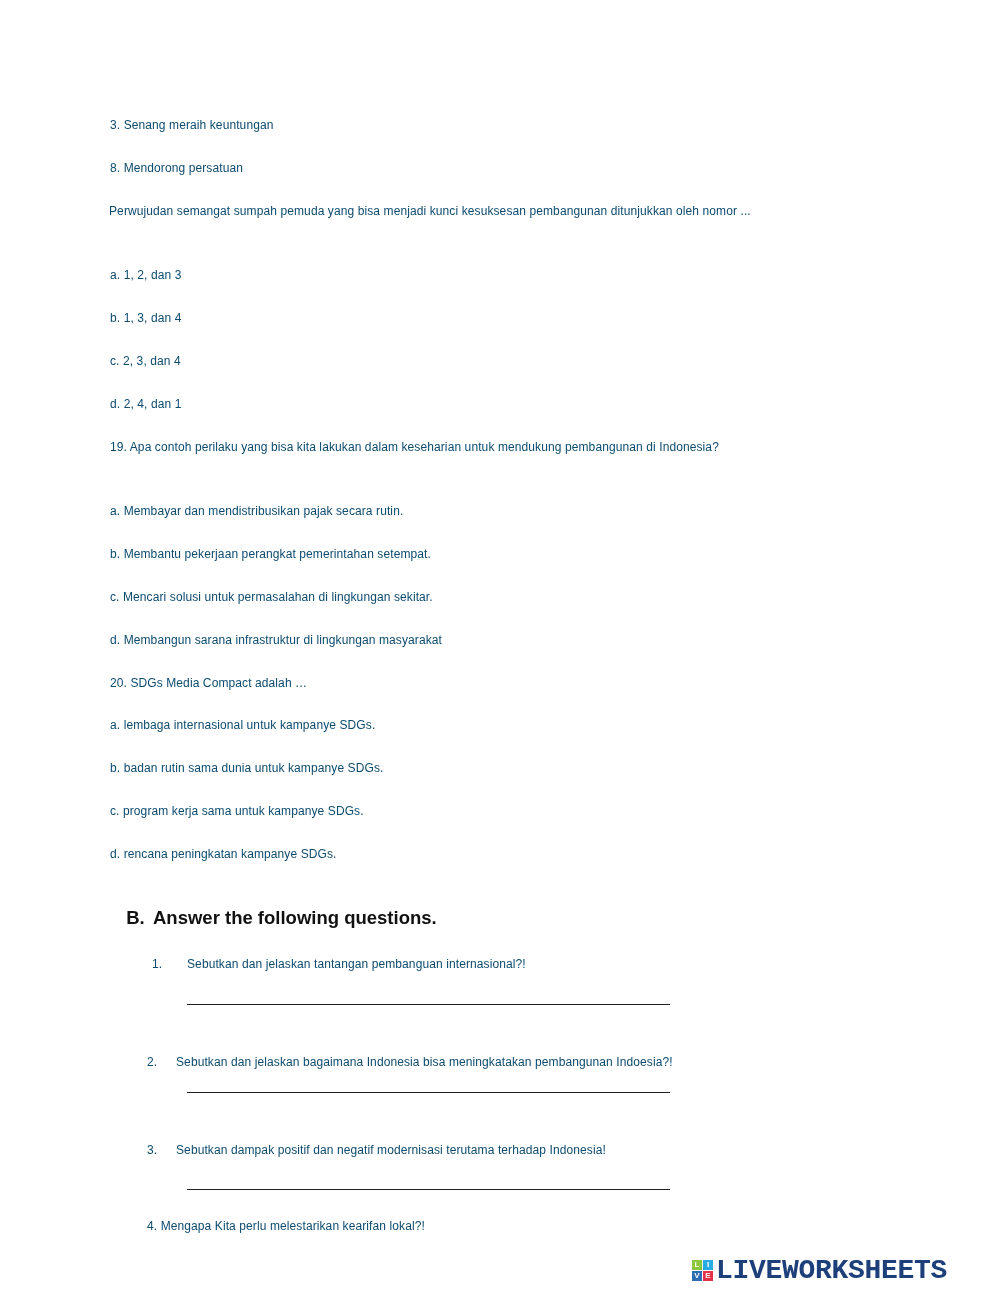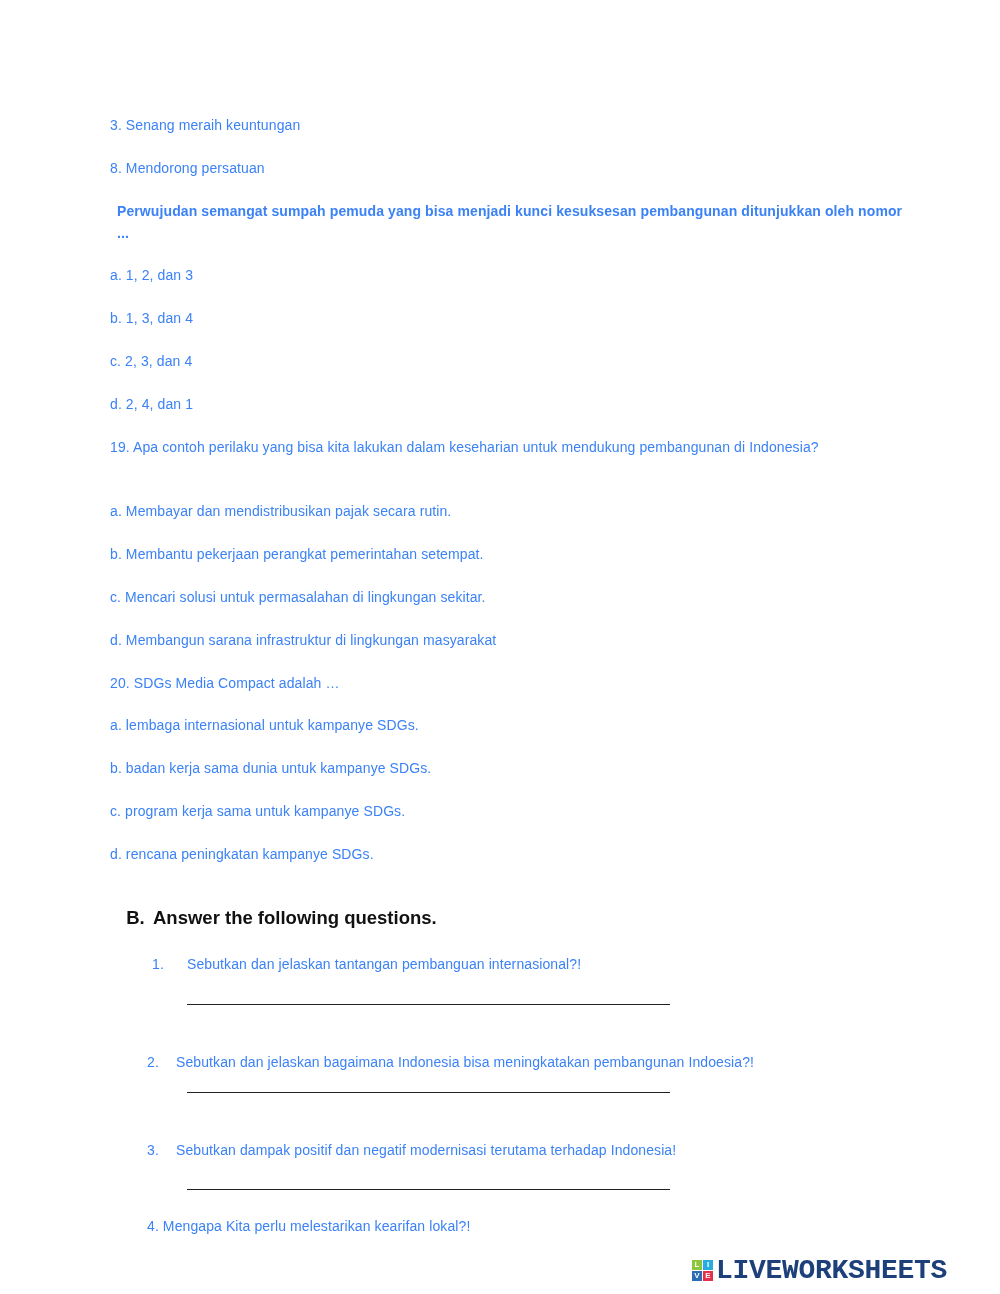--- a/index.html
+++ b/index.html
@@ -1,51 +1,51 @@
 <!DOCTYPE html>
 <html><head>
 <meta charset="utf-8">
 <style>
   html, body { margin: 0; padding: 0; background: #ffffff; }
   body { width: 1000px; height: 1294px; position: relative; overflow: hidden;
          font-family: "Liberation Sans", sans-serif; color: #1a1a1a; }
-  .t { position: absolute; font-family: "Liberation Sans", sans-serif; font-size: 14px;
-       line-height: 22px; color: #3b82f6; white-space: nowrap; letter-spacing: 0.1px; }
+  .t { position: absolute; font-family: "Liberation Sans", sans-serif; font-size: 12px;
+       line-height: 22px; color: #0c4a6e; white-space: nowrap; letter-spacing: 0.1px; }
   .wrap { white-space: normal; width: 790px; }
   .heading { position: absolute; font-family: "Liberation Sans", sans-serif; font-weight: bold;
              font-size: 18.5px; color: #111; text-align: center; }
   .heading .letter { display: inline-block; width: 35px; }
   .line { position: absolute; height: 0; border-top: 1.3px solid #222; }
   .logo { position: absolute; left: 692px; top: 1256px; height: 28px; display: flex; align-items: center; }
   .logo-grid { display: grid; grid-template-columns: 10px 10px; grid-template-rows: 10px 10px; gap: 1px; margin-right: 3px; }
   .logo-grid span { display: block; width: 10px; height: 10px; font-size: 8px; line-height: 10px;
                     text-align: center; color: #fff; font-weight: bold; font-family: "Liberation Sans", sans-serif; }
   .logo-text { font-family: Liberation Mono, monospace; font-weight: bold; font-size: 28px;
                color: #1d3f7a; letter-spacing: -0.3px; }
 </style>
 </head>
 <body>
 
 <div class="t" style="left:110px; top:114px;">3. Senang meraih keuntungan</div>
 <div class="t" style="left:110px; top:157px;">8. Mendorong persatuan</div>
-<div class="t wrap" style="left:117px; top:200px;font-weight:bold;">Perwujudan semangat sumpah pemuda yang bisa menjadi kunci kesuksesan pembangunan ditunjukkan oleh nomor ...</div>
+<div class="t wrap" style="left:109px; top:200px;">Perwujudan semangat sumpah pemuda yang bisa menjadi kunci kesuksesan pembangunan ditunjukkan oleh nomor ...</div>
 <div class="t" style="left:110px; top:264px;">a. 1, 2, dan 3</div>
 <div class="t" style="left:110px; top:307px;">b. 1, 3, dan 4</div>
 <div class="t" style="left:110px; top:350px;">c. 2, 3, dan 4</div>
 <div class="t" style="left:110px; top:393px;">d. 2, 4, dan 1</div>
 
 <div class="t wrap" style="left:110px; top:436px;">19. Apa contoh perilaku yang bisa kita lakukan dalam keseharian untuk mendukung pembangunan di Indonesia?</div>
 <div class="t" style="left:110px; top:500px;">a. Membayar dan mendistribusikan pajak secara rutin.</div>
 <div class="t" style="left:110px; top:543px;">b. Membantu pekerjaan perangkat pemerintahan setempat.</div>
 <div class="t" style="left:110px; top:586px;">c. Mencari solusi untuk permasalahan di lingkungan sekitar.</div>
 <div class="t" style="left:110px; top:629px;text-align:right;">d. Membangun sarana infrastruktur di lingkungan masyarakat</div>
 
 <div class="t" style="left:110px; top:672px;">20. SDGs Media Compact adalah …</div>
 <div class="t" style="left:110px; top:714px;">a. lembaga internasional untuk kampanye SDGs.</div>
-<div class="t" style="left:110px; top:757px;">b. badan kerja sama dunia untuk kampanye SDGs.</div>
+<div class="t" style="left:110px; top:757px;">b. badan rutin sama dunia untuk kampanye SDGs.</div>
 <div class="t" style="left:110px; top:800px;">c. program kerja sama untuk kampanye SDGs.</div>
 <div class="t" style="left:110px; top:843px;">d. rencana peningkatan kampanye SDGs.</div>
 
 <div class="heading" style="left:118px; top:907px;">
   <span class="letter">B.</span><span>Answer the following questions.</span>
 </div>
 
 <div class="t" style="left:152px; top:953px;">1.</div>
 <div class="t" style="left:187px; top:953px;">Sebutkan dan jelaskan tantangan pembanguan internasional?!</div>
 <div class="line" style="left:187px; top:1004px; width:483px;"></div>

